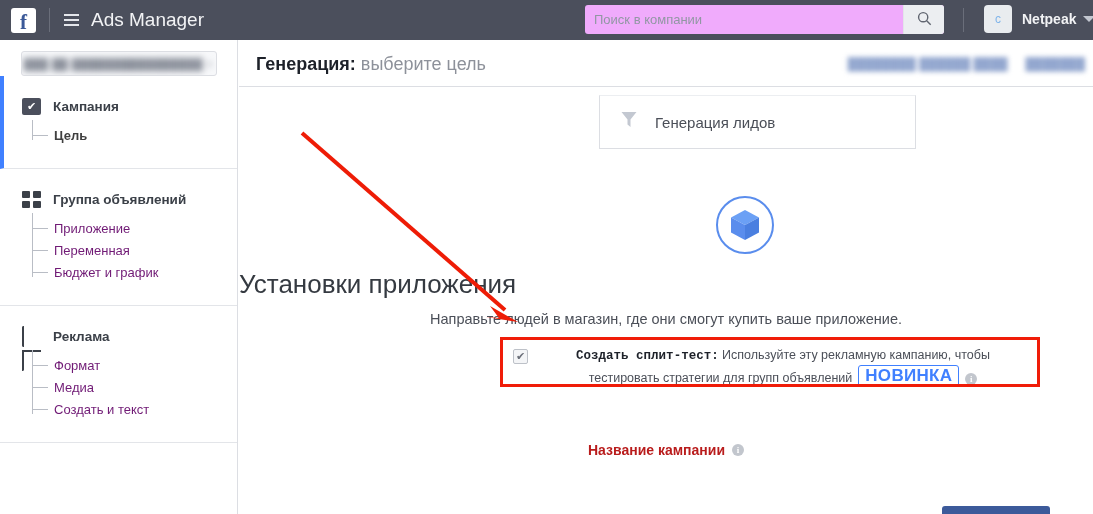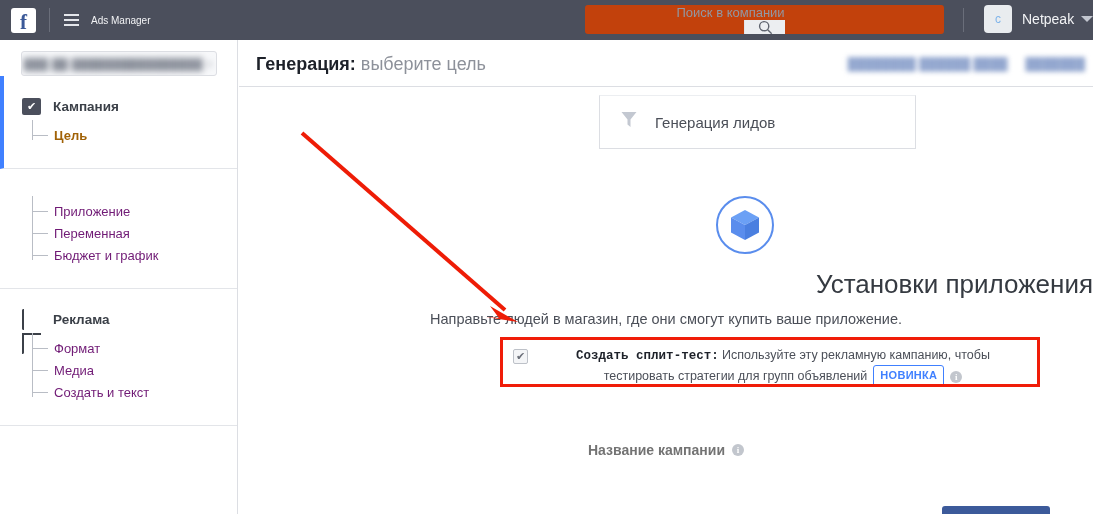--- a/index.html
+++ b/index.html
@@ -19,45 +19,44 @@
   .fb-logo {
     width: 25px; height: 25px; margin-left: 11px; background: #fff;
     border-radius: 3px; color: #3b5998; font-weight: bold; font-size: 21px;
     font-family: "Liberation Serif", serif;
     display: flex; align-items: flex-end; justify-content: center;
     line-height: 0.95; letter-spacing: 0;
   }
   .topbar-sep { width: 1px; height: 24px; background: #6a6e7a; margin-left: 13px; }
   .hamburger { margin-left: 14px; display: flex; flex-direction: column; gap: 3px; cursor: pointer; }
   .hamburger i { display: block; width: 15px; height: 2px; background: #e4e6eb; }
-  .topbar-title { margin-left: 12px; color: #f2f3f5; font-size: 10px; }
+  .topbar-title { margin-left: 12px; color: #f2f3f5; font-size: 19px; }
 
   .search-wrap {
     position: absolute; left: 585px; top: 5px; width: 359px; height: 29px;
-    background: #c2410c; border-radius: 3px; display: flex; align-items: center;
+    background: #f0abfc; border-radius: 3px; display: flex; align-items: center;
     overflow: hidden;
-    flex-direction: column;
   }
   .search-input {
     flex: 1; height: 100%; border: 0; outline: none; padding: 0 9px;
     font-size: 13px; color: #1d2129; font-family: "Liberation Sans", sans-serif;
     background: transparent;
   }
   .search-input::placeholder { color: #9197a3; }
   .search-btn {
     width: 41px; height: 100%; background: #eceef1; border: 0; border-left: 1px solid #e3e5e9;
     display: flex; align-items: center; justify-content: center; cursor: pointer;
   }
   .topbar-sep2 { position: absolute; left: 963px; top: 8px; width: 1px; height: 24px; background: #6a6e7a; }
   .user-area { position: absolute; left: 984px; top: 5px; display: flex; align-items: center; }
   .avatar {
     width: 28px; height: 28px; border-radius: 4px; background: #e9ecef;
     color: #7fb4ea; font-size: 12px; display: flex; align-items: center; justify-content: center;
   }
-  .user-name { margin-left: 10px; color: #f2f3f5; font-size: 14px; font-weight: normal; }
+  .user-name { margin-left: 10px; color: #f2f3f5; font-size: 14px; font-weight: bold; }
   .caret-down {
     margin-left: 7px; width: 0; height: 0;
     border-left: 6px solid transparent; border-right: 6px solid transparent;
     border-top: 6px solid #c2c6cf;
   }
 
   
   .sidebar {
     position: absolute; left: 0; top: 40px; width: 238px; height: 474px;
     background: #fff; border-right: 1px solid #dcdee3;
@@ -84,21 +83,21 @@
   .ico-grid { display: grid; grid-template-columns: 8px 8px; grid-template-rows: 7px 7px; gap: 3px; }
   .ico-grid i { display: block; background: #3b4048; border-radius: 1px; }
   .ico-win { width: 19px; height: 16px; border: 2px solid #3b4048; border-radius: 2px; }
   .ico-win i { display: block; margin-top: 4px; height: 2px; background: #3b4048; }
 
   .subnav { position: relative; margin: 9px 0 0 10px; padding-left: 22px; }
   .subnav .trunk { position: absolute; left: 0; top: -4px; width: 1px; background: #b9bdc5; }
   .sub-item { position: relative; height: 22px; display: flex; align-items: center; cursor: pointer; }
   .sub-item .tick { position: absolute; left: -22px; top: 11px; width: 16px; height: 1px; background: #b9bdc5; }
   .sub-label { font-size: 13px; color: #701a75; }
-  .sub-item.current .sub-label { color: #a16207; font-weight: bold; }
+  .sub-item.current .sub-label { color: #404040; font-weight: bold; }
 
   
   .gray-gutter { position: absolute; left: 239px; top: 87px; width: 49px; height: 427px; background: #e9ebee; }
   .content { position: absolute; left: 239px; top: 41px; width: 854px; height: 473px; background: #fff; }
   .page-head { position: relative; height: 46px; border-bottom: 1px solid #dcdee3; }
   .page-title { position: absolute; left: 17px; top: 13px; font-size: 18px; color: #8d919a; }
   .page-title b { color: #1d2129; font-weight: bold; }
   .head-links { position: absolute; right: 8px; top: 16px; display: flex; gap: 18px; }
   .head-links span { font-size: 12px; color: #93a7cf; filter: blur(2.6px); white-space: nowrap; }
 
@@ -109,21 +108,21 @@
   }
   .objective-card .funnel { margin-left: 20px; }
   .objective-card .obj-label { margin-left: 17px; font-size: 15px; color: #4b4f58; }
 
   .cube-circle {
     position: absolute; left: 477px; top: 155px; width: 58px; height: 58px;
     border: 2px solid #5a8ded; border-radius: 50%;
     display: flex; align-items: center; justify-content: center;
   }
   .main-heading {
-    position: absolute; left: 0; top: 228px; width: 854px; text-align: right;
+    position: absolute; left: 0; top: 228px; width: 854px; text-align: left;
     font-size: 26px; color: #353a41;
   }
   .main-desc {
     position: absolute; left: 0; top: 270px; width: 854px; text-align: center;
     font-size: 14.5px; color: #4b4f58;
   }
 
   .split-row {
     position: absolute; left: 264px; top: 300px; width: 531px; height: 48px;
     display: flex; align-items: flex-start; padding: 6px 0 0 10px;
@@ -135,41 +134,41 @@
     color: #6a6e78; font-size: 11px; line-height: 1; cursor: pointer;
   }
   .split-text {
     margin-left: 13px; width: 484px; text-align: center;
     font-size: 12.5px; line-height: 17px; color: #4b4f58;
   }
   .split-text b { color: #1d2129; font-family: Liberation Mono, monospace; }
   .badge {
     display: inline-block; margin: 0 6px; padding: 1px 6px 2px;
     border: 1px solid #4080ff; border-radius: 3px;
-    color: #4080ff; font-size: 11px; font-weight: bold; letter-spacing: 0.3px;
+    color: #4080ff; font-size: 17px; font-weight: bold; letter-spacing: 0.3px;
     vertical-align: 1px; cursor: pointer;
   }
   .info-ico {
     display: inline-block; width: 12px; height: 12px; border-radius: 50%;
     background: #c2c6cd; color: #fff; font-size: 9px; font-weight: bold;
     text-align: center; line-height: 12px; vertical-align: 0px;
     font-family: "Liberation Serif", serif; cursor: pointer;
   }
 
   .redbox {
     position: absolute; left: 500px; top: 337px; width: 540px; height: 50px;
     border: 3px solid #f01c08; pointer-events: none;
   }
   .arrow { position: absolute; left: 290px; top: 120px; pointer-events: none; }
 
   .name-row {
     position: absolute; left: 0; top: 401px; width: 854px;
     display: flex; align-items: center; justify-content: center;
   }
-  .name-label { font-size: 14px; font-weight: bold; color: #737373; }
+  .name-label { font-size: 14px; font-weight: bold; color: #b91c1c; }
   .name-input {
     margin-left: 16px; width: 267px; height: 32px;
     border: 1px solid #ccd0d5; border-radius: 2px; padding: 0 12px;
     font-size: 13px; color: #4b4f58; background: #fff; outline: none;
     font-family: "Liberation Sans", sans-serif;
   }
   .continue-btn {
     position: absolute; left: 703px; top: 465px; width: 108px; height: 35px;
     background: #3c5a9a; border: 0; border-radius: 3px; color: #fff;
     font-size: 14px; font-weight: bold; cursor: pointer;
@@ -227,20 +226,29 @@
       <div class="subnav">
         <div class="trunk" style="height:20px;"></div>
         <div class="sub-item current">
           <span class="tick"></span>
           <span class="sub-label">Цель</span>
         </div>
       </div>
     </div>
 
     <div class="nav-sec">
+      <div class="nav-head">
+        <span class="ico ico-grid">
+          <i></i>
+            <i></i>
+            <i></i>
+            <i></i>
+        </span>
+        <span class="nav-head-label">Группа объявлений</span>
+      </div>
       <div class="subnav">
         <div class="trunk" style="height:64px;"></div>
         <div class="sub-item">
           <span class="tick"></span>
           <span class="sub-label">Приложение</span>
         </div>
         <div class="sub-item">
           <span class="tick"></span>
           <span class="sub-label">Переменная</span>
         </div>

